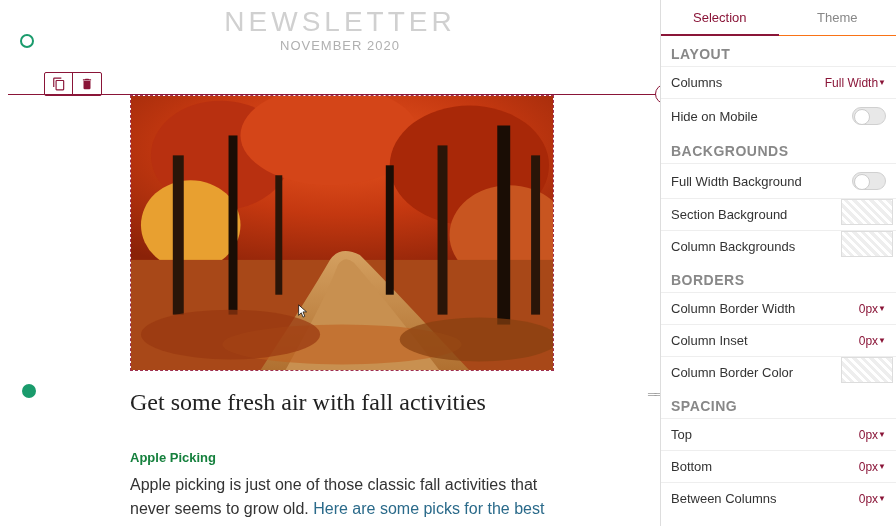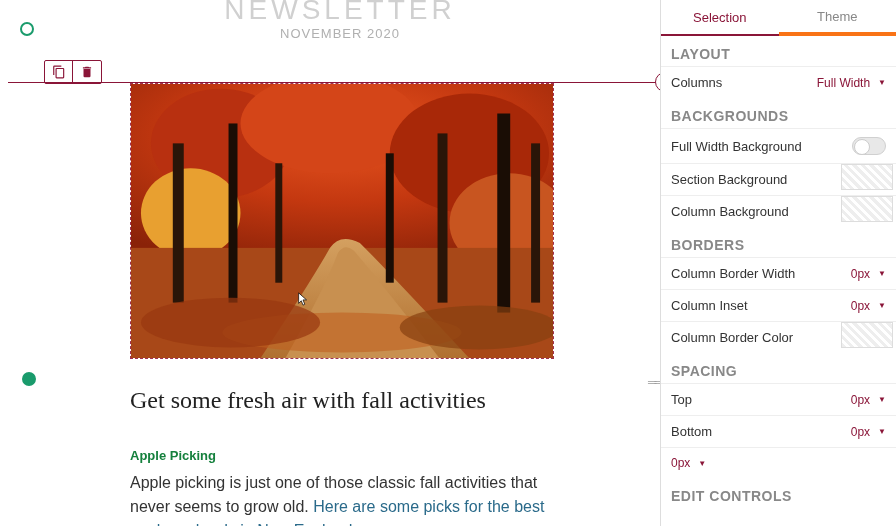--- a/index.html
+++ b/index.html
@@ -1,18 +1,18 @@
 <!DOCTYPE html>
 <html><head>
 <meta charset="utf-8">
 <style>
 * { box-sizing: border-box; margin: 0; padding: 0; font-family: -apple-system, Helvetica, Arial, sans-serif; }
 body { width: 896px; height: 526px; background: #fff; position: relative; overflow: hidden; }
 
-.canvas { position: absolute; left: 0; top: 4px; width: 680px; height: 386px; }
+.canvas { position: absolute; left: 0; top: 16px; width: 680px; height: 386px; }
 .newsletter-title { text-align: center; font-size: 28px; letter-spacing: 4px; color: #d0d0d0; font-weight: 300; margin-top: -10px; }
 .newsletter-date { text-align: center; font-size: 13px; color: #b0b0b0; letter-spacing: 1px; }
 
 .status-circle { position: absolute; width: 14px; height: 14px; border: 2px solid #1a9b6c; border-radius: 50%; background: #fff; }
 .status-circle.filled { background: #1a9b6c; }
 .sc1 { left: 20px; top: 18px; }
 .sc2 { left: 22px; top: 368px; }
 
 .toolbar { position: absolute; left: 44px; top: 56px; display: flex; border: 1px solid #8a1538; border-radius: 2px; overflow: hidden; }
 .toolbar div { width: 28px; height: 22px; display: flex; align-items: center; justify-content: center; cursor: pointer; }
@@ -22,34 +22,34 @@
 .divider-line { position: absolute; left: 8px; right: 0; top: 78px; height: 1px; background: #8a1538; }
 .add-circle { position: absolute; right: 5px; top: 68px; width: 20px; height: 20px; border: 1.5px solid #8a1538; border-radius: 50%; display: flex; align-items: center; justify-content: center; color: #8a1538; font-size: 14px; background: #fff; cursor: pointer; }
 
 .content-area { position: absolute; left: 130px; top: 79px; width: 424px; }
 .image-block { width: 424px; height: 276px; border: 1px dashed #a03050; position: relative; overflow: hidden; }
 .autumn-svg { width: 100%; height: 100%; display: block; }
 .cursor-icon { position: absolute; left: 165px; top: 208px; width: 14px; height: 14px; }
 
 .drag-handle { position: absolute; left: 648px; top: 371px; color: #999; font-size: 12px; letter-spacing: -2px; }
 
-.article-title { font-family: Georgia, 'Times New Roman', serif; font-size: 24px; font-weight: 400; color: #222; margin-top: 28px; }
+.article-title { font-family: Georgia, 'Times New Roman', serif; font-size: 24px; font-weight: 400; color: #222; margin-top: 18px; }
 .article-subtitle { font-size: 13px; font-weight: bold; color: #15803d; margin-top: 34px; }
 .article-body { font-size: 16px; color: #333; margin-top: 8px; line-height: 1.5; }
 .article-link { color: #2a6a8a; text-decoration: none; }
 
 .panel { position: absolute; right: 0; top: 0; width: 236px; height: 526px; border-left: 1px solid #ddd; background: #fff; display: flex; flex-direction: column; }
 .tabs { display: flex; height: 36px; }
-.tab { flex: 1; display: flex; align-items: center; justify-content: center; font-size: 13px; color: #888; cursor: pointer; border-bottom: 4px solid #f97316; }
+.tab { flex: 1; display: flex; align-items: center; justify-content: center; font-size: 13px; color: #888; cursor: pointer; border-bottom: 1px solid #f97316; }
 .tab.active { color: #8a1538; border-bottom: 2px solid #8a1538; }
 
 .section-header { font-size: 14px; letter-spacing: 0.5px; color: #888; text-transform: uppercase; padding: 10px 10px 4px; font-weight: 600; }
 .row { display: flex; align-items: center; justify-content: space-between; padding: 8px 10px; font-size: 13px; color: #333; border-top: 1px solid #eee; min-height: 30px; }
 .row-label { flex: 1; }
-.row-value { color: #8a1538; font-size: 12px; display: flex; align-items: center; gap: 8px; cursor: pointer; }
+.row-value { color: #8a1538; font-size: 12px; display: flex; align-items: center; gap: 0; cursor: pointer; }
 .row-value .caret { font-size: 8px; }
 
 .toggle { width: 34px; height: 18px; background: #e8e8e8; border-radius: 9px; position: relative; cursor: pointer; border: 1px solid #d0d0d0; }
 .toggle::after { content: ''; position: absolute; width: 14px; height: 14px; background: #fff; border-radius: 50%; top: 1px; left: 1px; border: 1px solid #ccc; }
 
 .swatch { width: 52px; height: 26px; background: repeating-linear-gradient(45deg, #eee, #eee 3px, #fff 3px, #fff 6px); border: 1px solid #ddd; cursor: pointer; margin: -8px -10px -8px 0; align-self: stretch; }
 .row.with-swatch { padding-right: 13px; }
 
 .panel-scroll { overflow-y: auto; flex: 1; }
 </style>
@@ -144,32 +144,36 @@
   </div>
   <div class="panel-scroll">
     <div class="section-header">Layout</div>
     <div class="row">
       <span class="row-label">Columns</span>
       <span class="row-value">
           <span>Full Width</span>
           <span class="caret">▼</span>
         </span>
     </div>
+    <div class="row">
+      <span class="row-label">Hide on Mobile</span>
+      <div class="toggle"></div>
+    </div>
 
     <div class="section-header">Backgrounds</div>
     <div class="row">
       <span class="row-label">Full Width Background</span>
       <div class="toggle"></div>
     </div>
     <div class="row with-swatch">
       <span class="row-label">Section Background</span>
       <div class="swatch"></div>
     </div>
     <div class="row with-swatch">
-      <span class="row-label">Column Background</span>
+      <span class="row-label">Column Backgrounds</span>
       <div class="swatch"></div>
     </div>
 
     <div class="section-header">Borders</div>
     <div class="row">
       <span class="row-label">Column Border Width</span>
       <span class="row-value">
           <span>0px</span>
           <span class="caret">▼</span>
         </span>
@@ -195,20 +199,21 @@
         </span>
     </div>
     <div class="row">
       <span class="row-label">Bottom</span>
       <span class="row-value">
           <span>0px</span>
           <span class="caret">▼</span>
         </span>
     </div>
     <div class="row">
+      <span class="row-label">Between Columns</span>
       <span class="row-value">
           <span>0px</span>
           <span class="caret">▼</span>
         </span>
     </div>
 
     <div class="section-header">Edit Controls</div>
   </div>
 </div>
 

